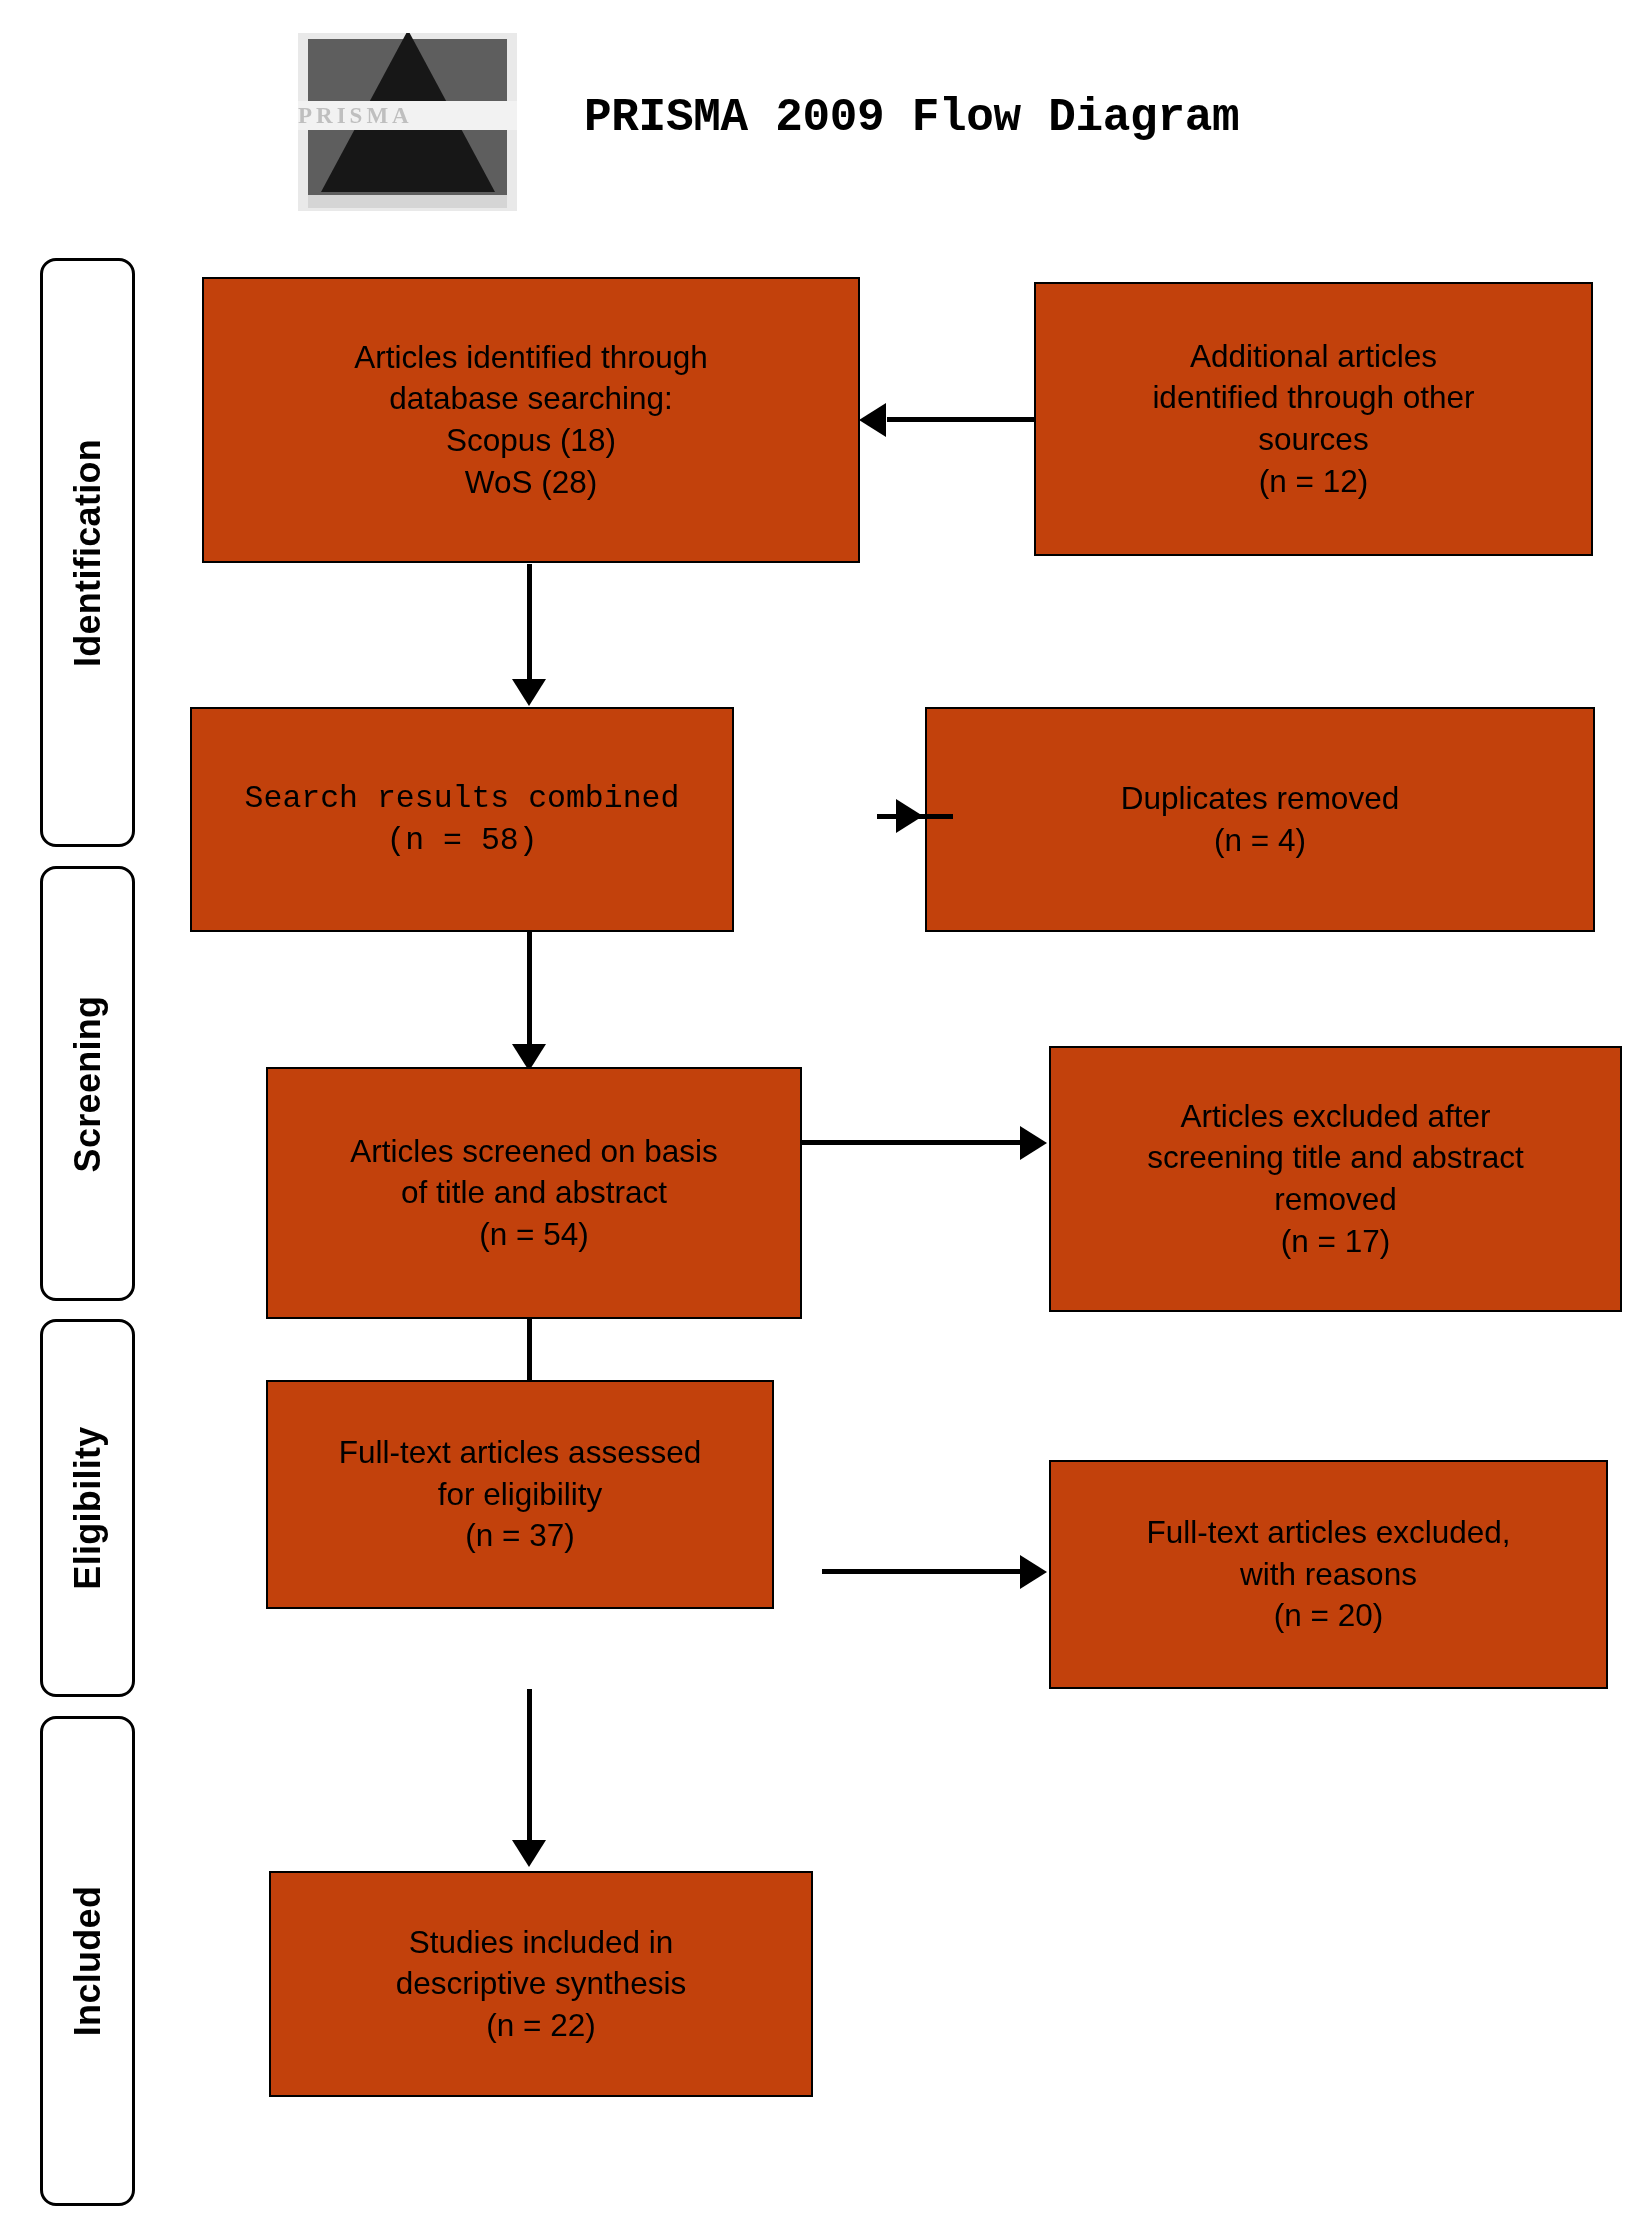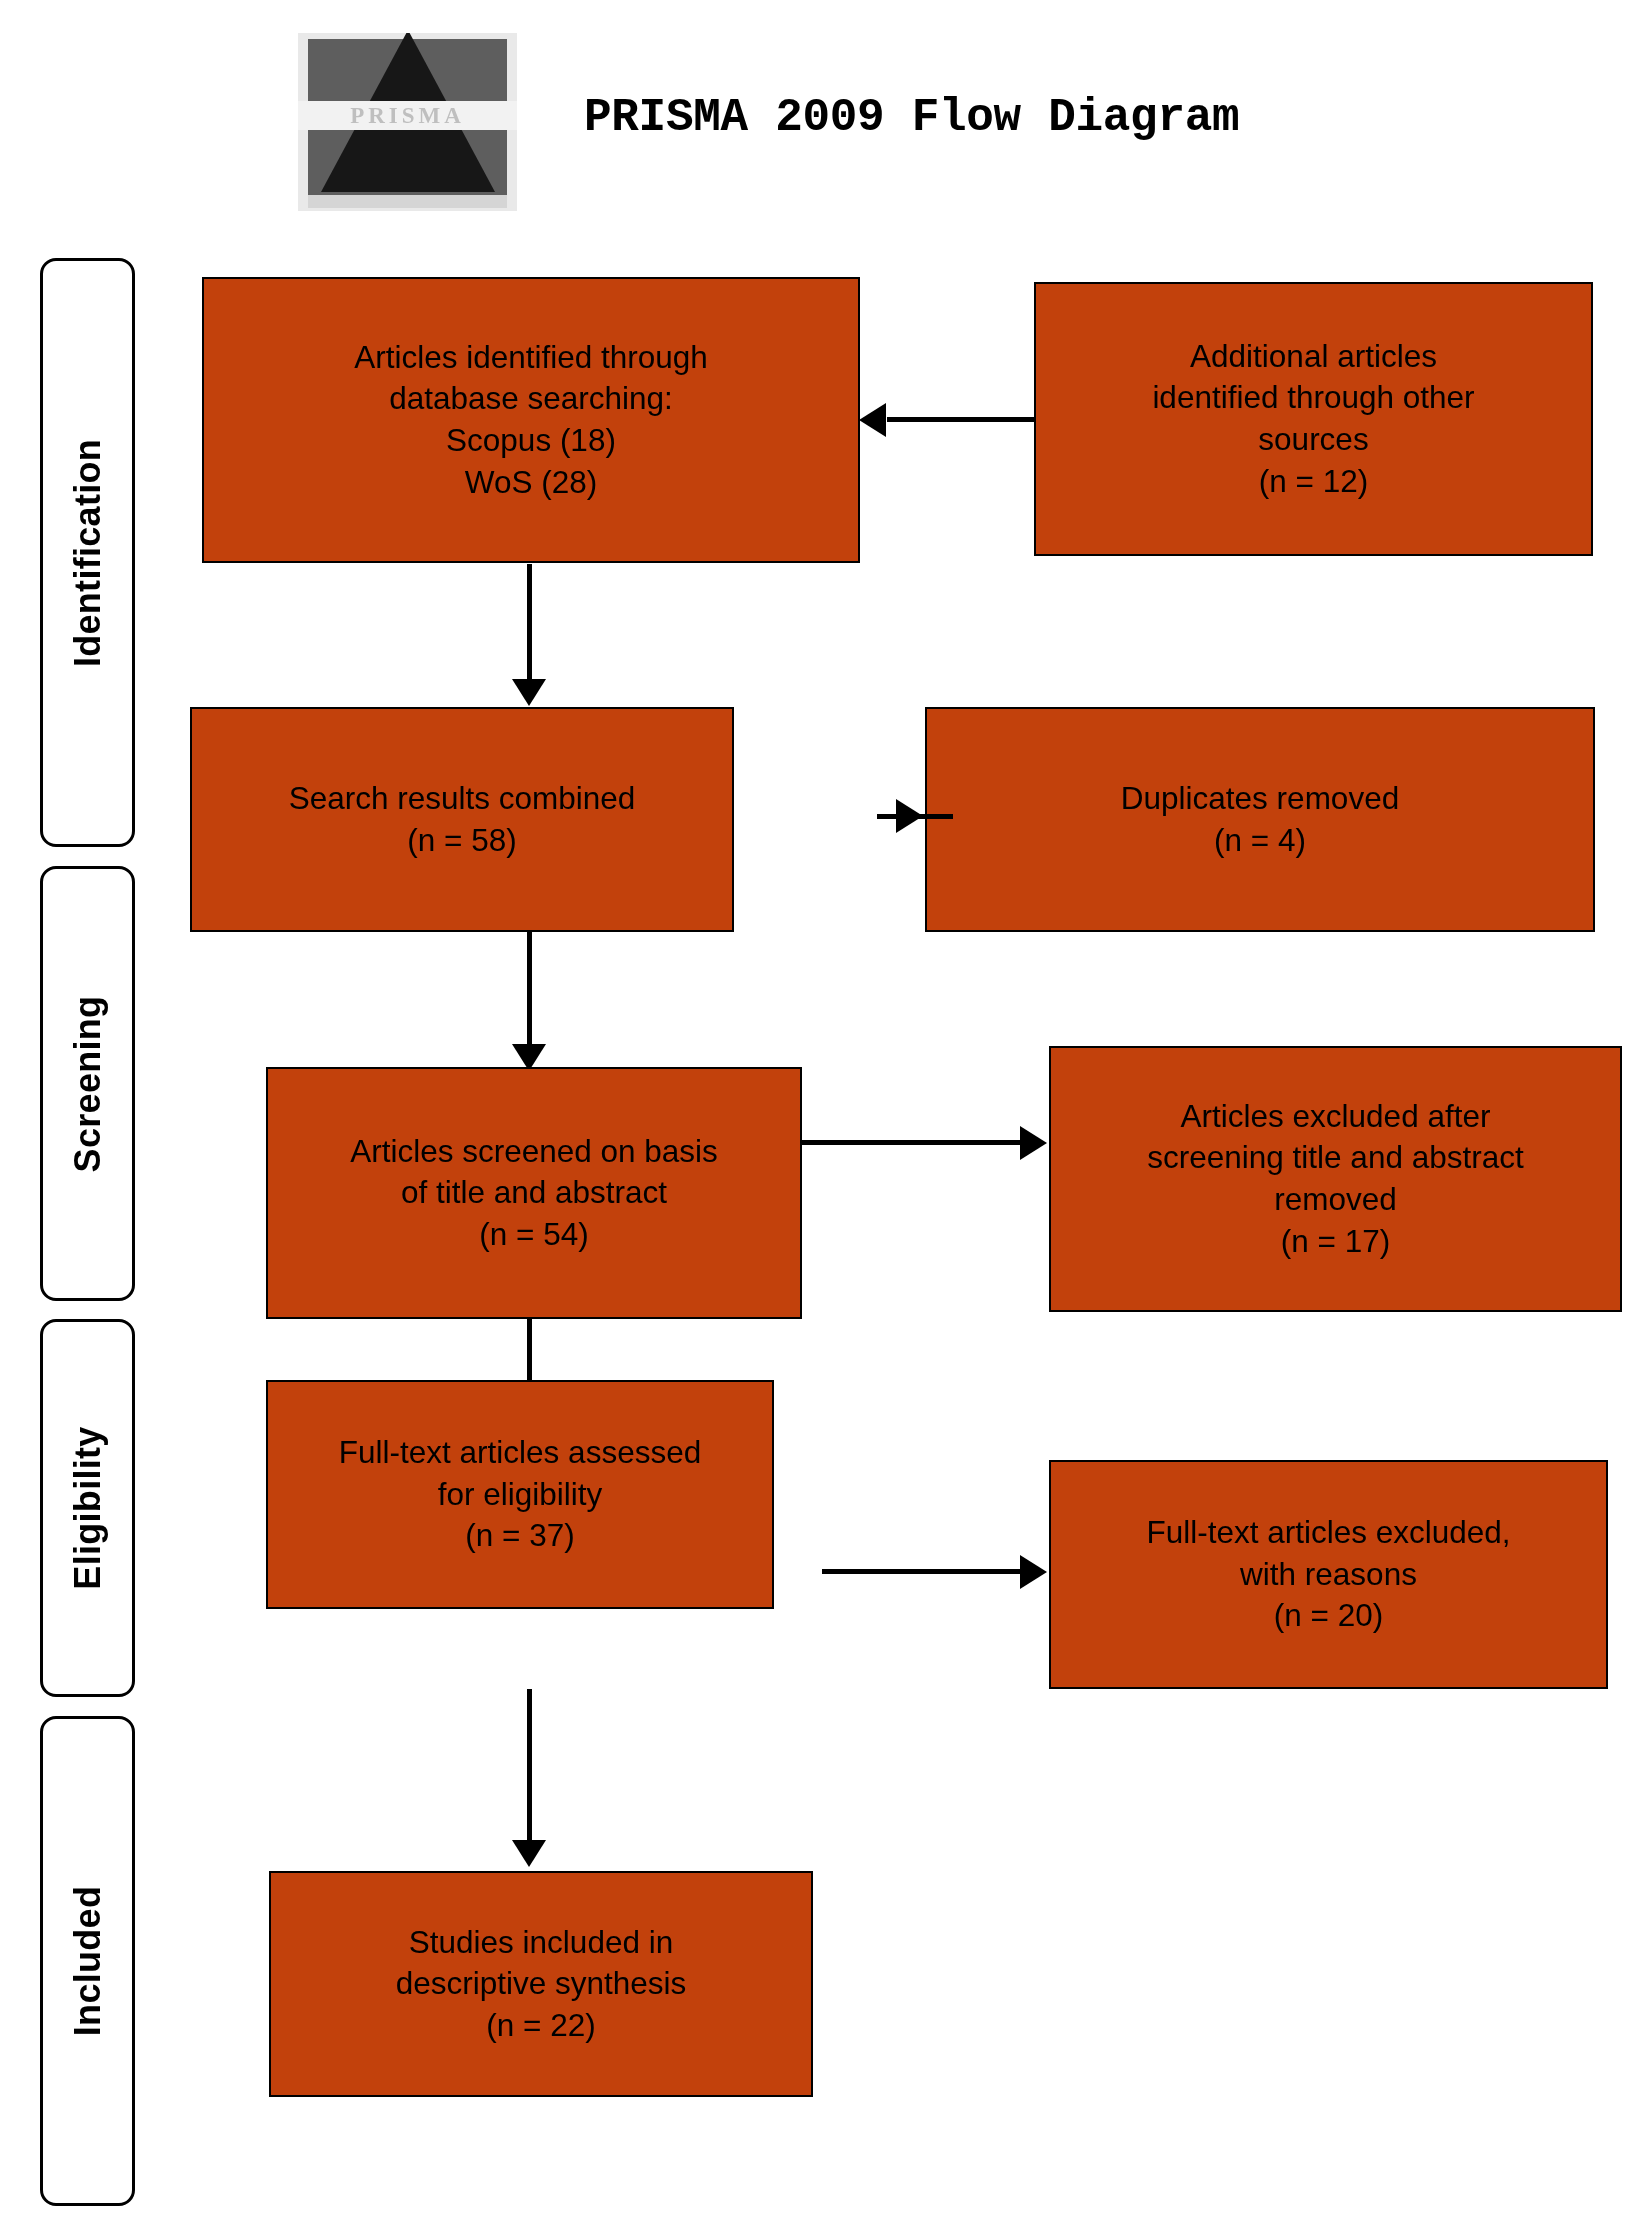--- a/index.html
+++ b/index.html
@@ -49,21 +49,21 @@
     border-right: 87px solid transparent;
     border-bottom: 162px solid #171717;
   }
   #logo .wordband {
     position: absolute;
     left: 0px; top: 68px;
     width: 219px; height: 29px;
     background: #f2f2f2;
     display: flex;
     align-items: center;
-    justify-content: center;
+    justify-content: flex-start;
     overflow: hidden;
   }
   #logo .wordband .word {
     font-family: "Liberation Serif", serif;
     font-size: 23px;
     letter-spacing: 4px;
     font-weight: 700;
     color: #bdbdbd;
     white-space: nowrap;
     opacity: .95;
@@ -206,21 +206,21 @@
 sources
 (n = 12)</span>
 </div>
 
 <div class="hline" style="left:887px; top:417px; width:148px;"></div>
 <div class="harrow-left" style="left:859px; top:403px;"></div>
 
 <div class="vline" style="left:527px; top:564px; height:123px;"></div>
 <div class="varrow" style="left:512px; top:679px;"></div>
 
-<div class="fbox" style="left:190px; top:707px; width:544px; height:225px;">
+<div class="fbox" style="left:190px; top:707px; width:544px; height:225px;font-family:Liberation Mono, monospace;">
   <span class="btext">Search results combined
 (n = 58)</span>
 </div>
 
 <div class="fbox" style="left:925px; top:707px; width:670px; height:225px;">
   <span class="btext">Duplicates removed
 (n = 4)</span>
 </div>
 
 <div class="hline" style="left:877px; top:814px; width:76px;"></div>

